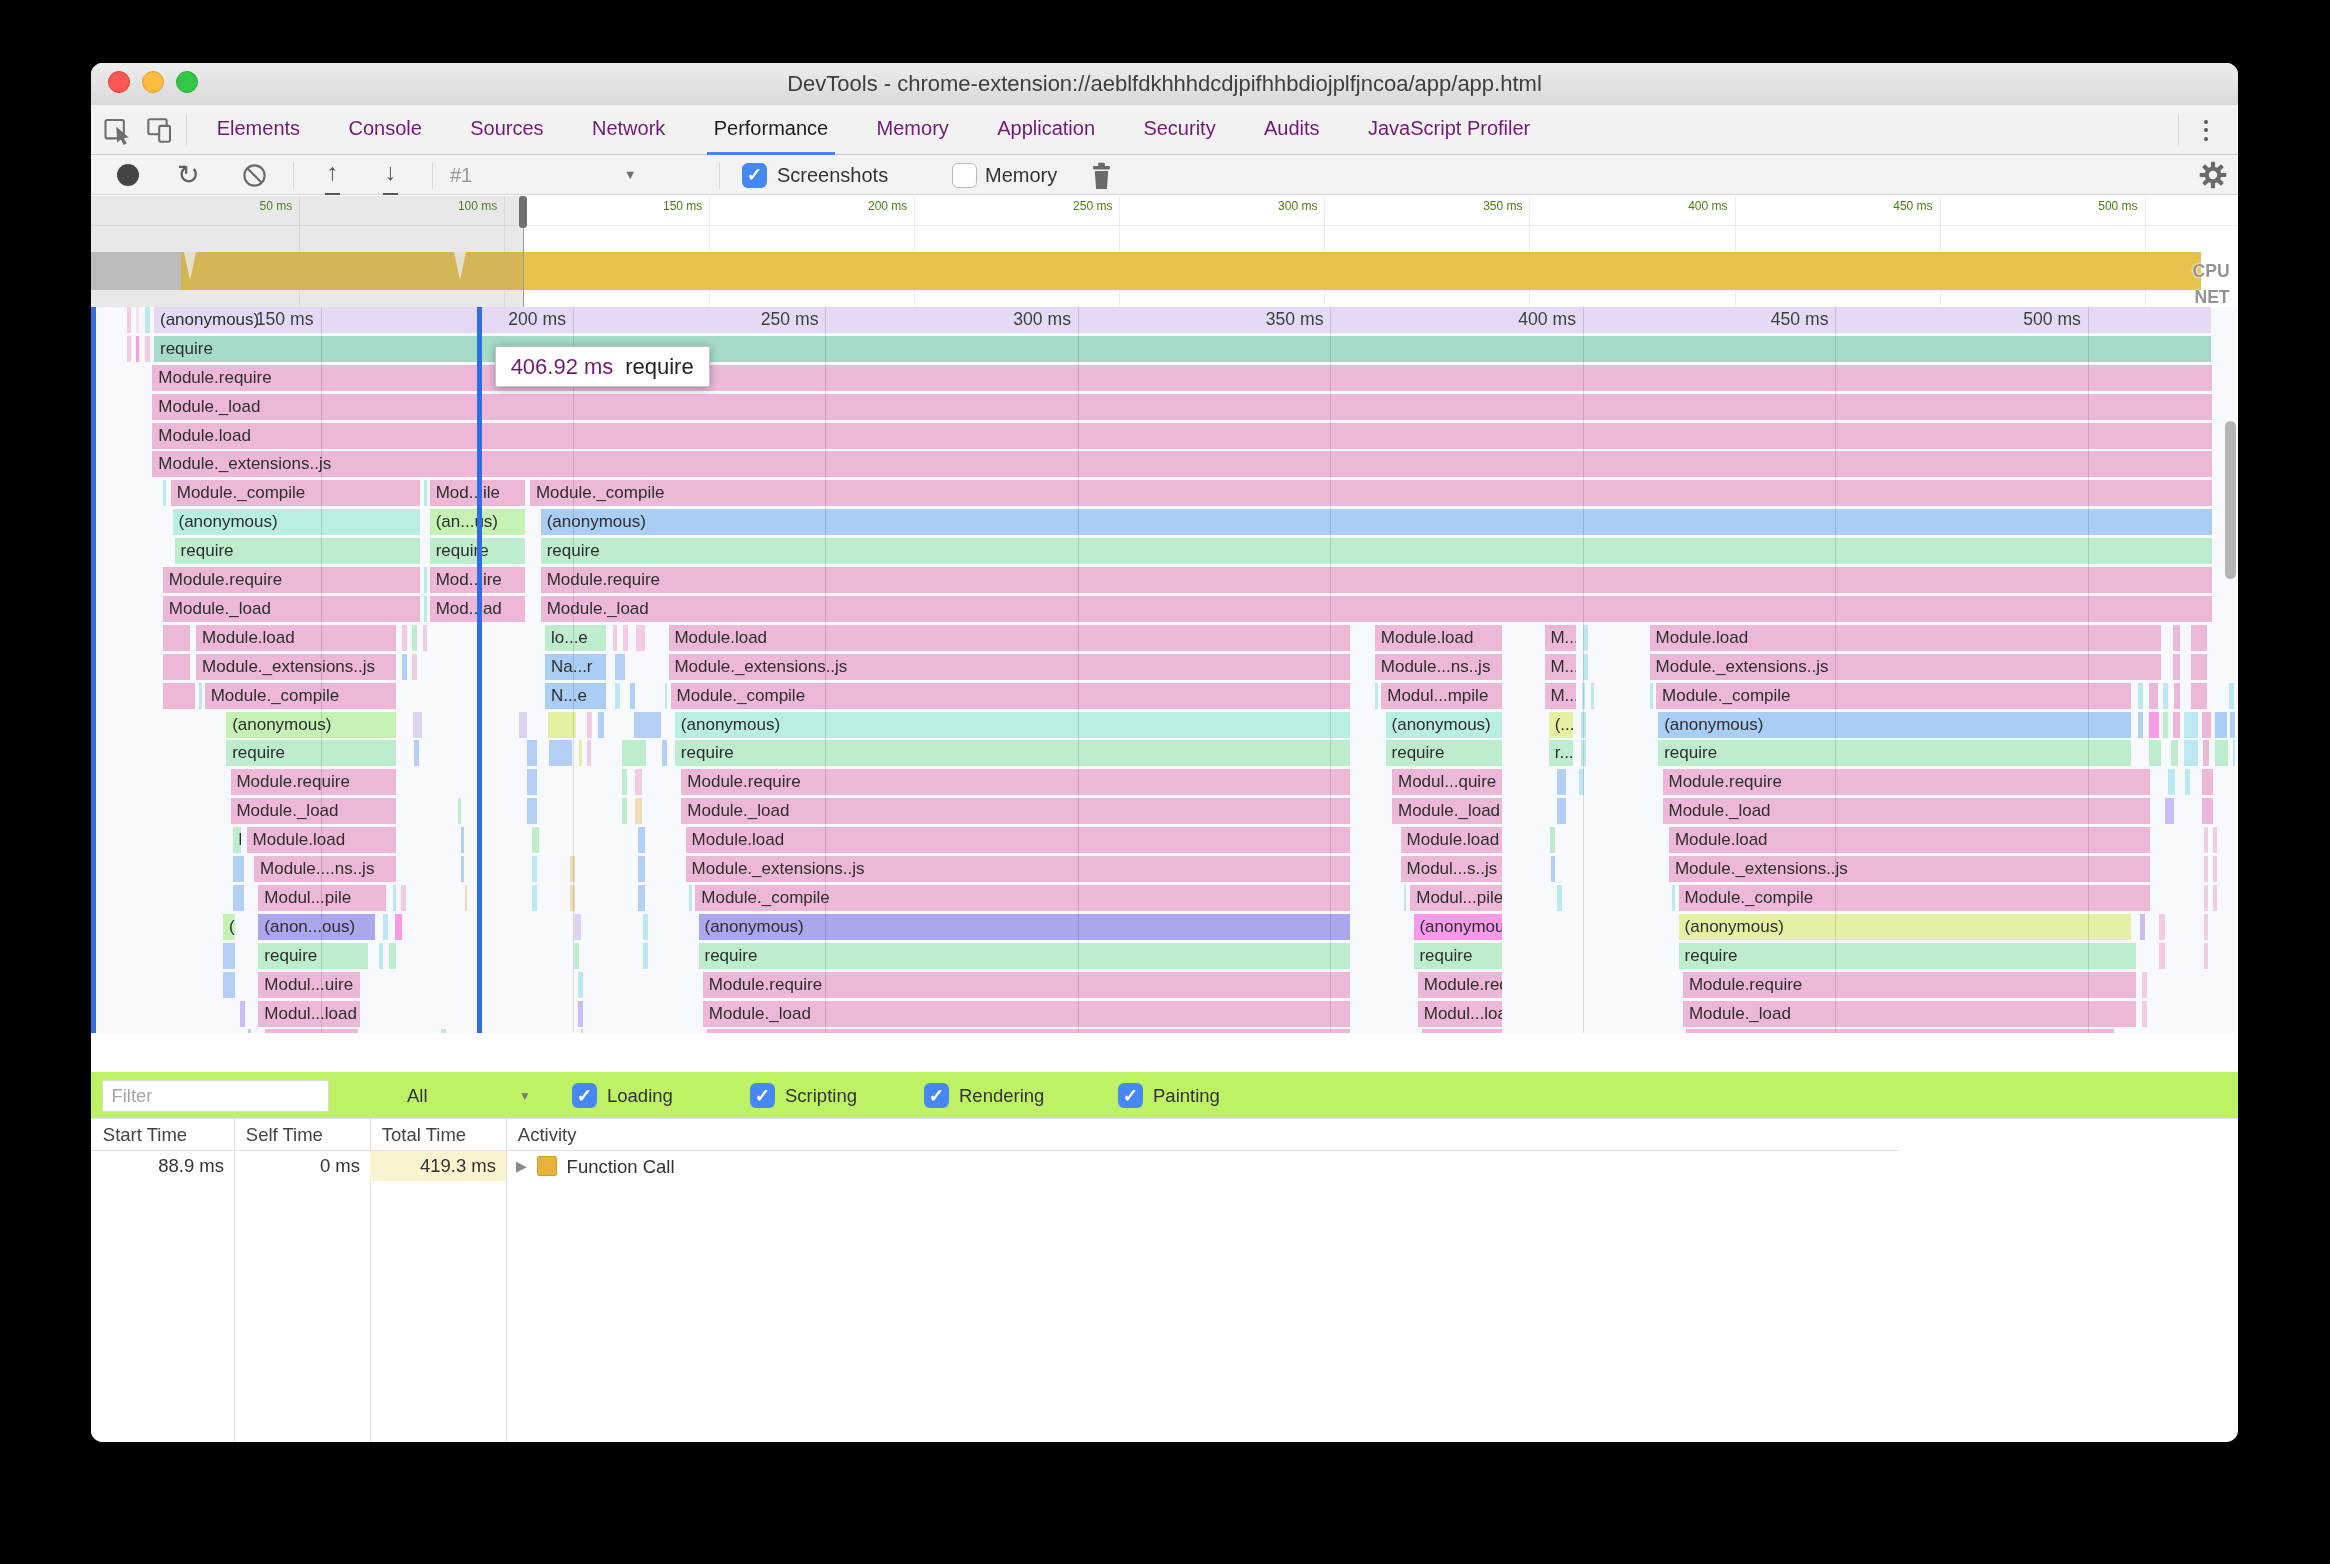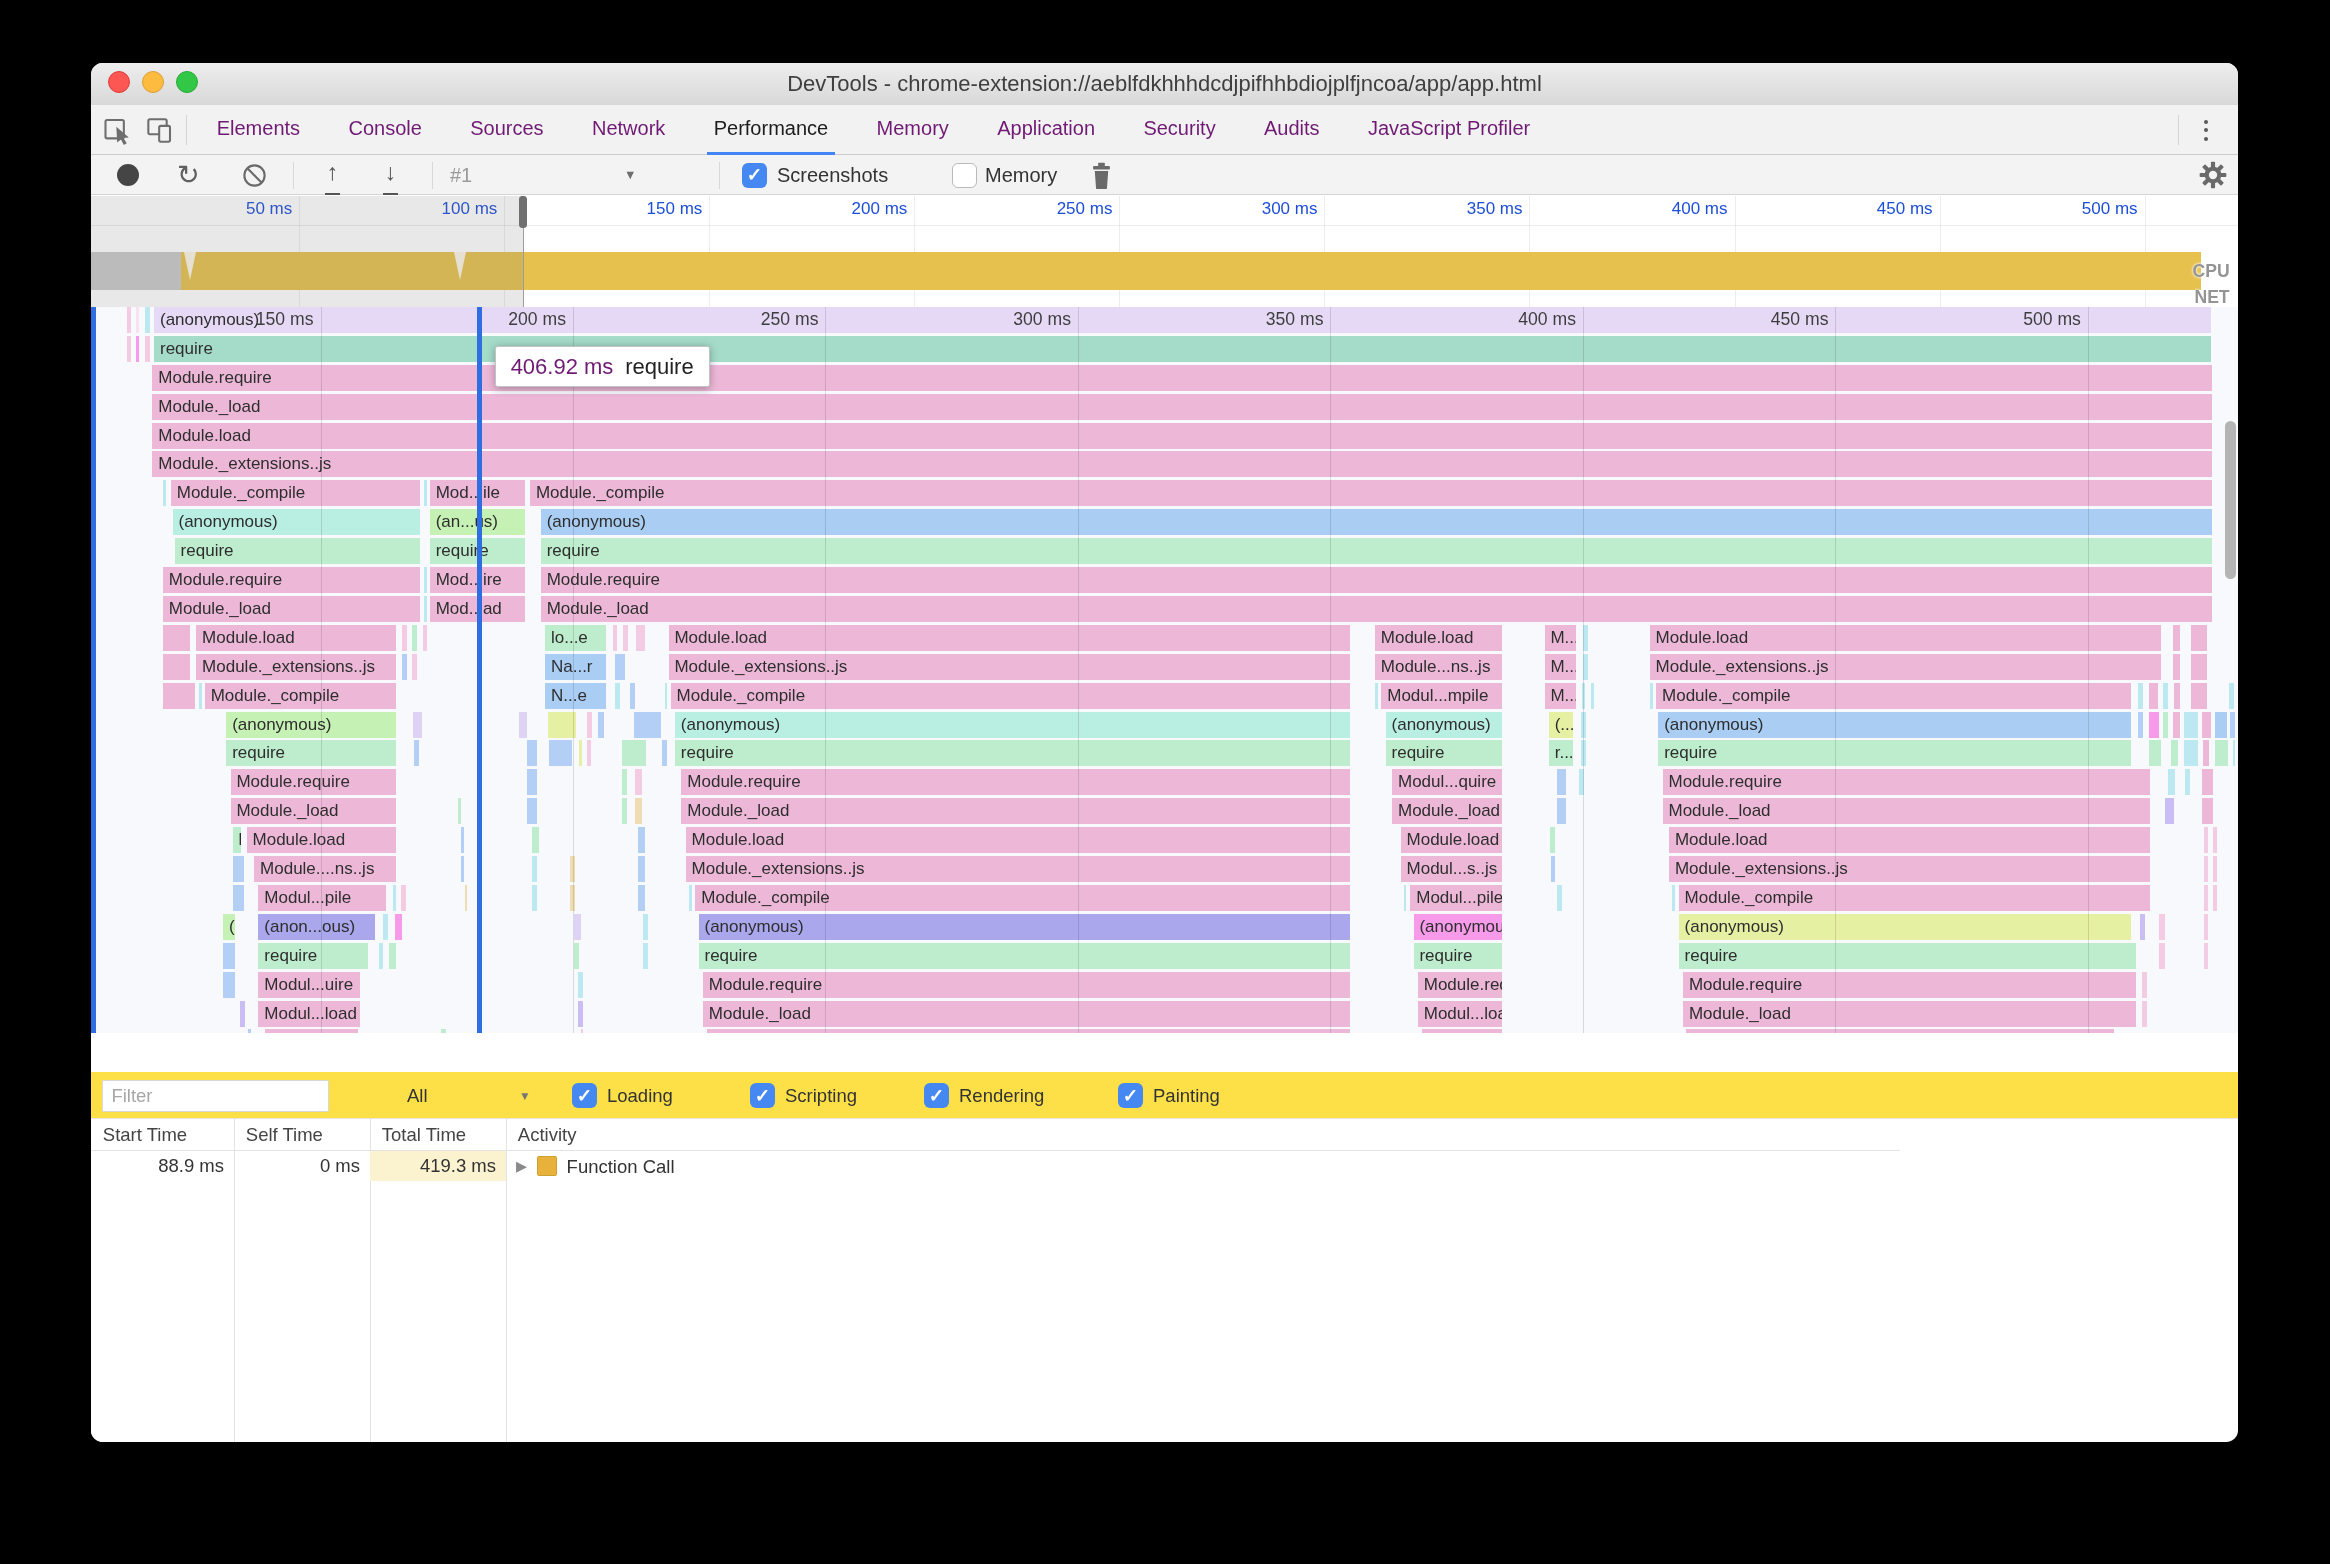--- a/index.html
+++ b/index.html
@@ -36,21 +36,21 @@
   .caret{font-size:12.6px;color:#6e6e6e;}
   .tb-sep{position:absolute;top:6.7px;width:0.8px;height:27px;background:#d8d8d8;}
   .cbox{width:25px;height:25px;border-radius:5.9px;background:#4688f1;color:#fff;font-size:18.5px;font-weight:bold;display:flex;align-items:center;justify-content:center;}
   .cbox.unchecked{background:#fff;border:1.7px solid #b9b9b9;color:transparent;}
   .tb-label{font-size:20px;color:#333;margin-left:10px;}
 
   
   .overview{position:absolute;left:0;top:133px;width:100%;height:112px;background:#fff;border-bottom:0.8px solid #d8d8d8;box-sizing:border-box;}
   .ov-ruler{position:absolute;left:0;top:0;width:100%;height:29px;border-bottom:0.8px solid #ececec;}
   .ov-tick-line{position:absolute;top:0;width:0.8px;height:112px;background:rgba(0,0,0,0.07);}
-  .ov-tick-label{position:absolute;top:3.4px;width:126px;text-align:right;font-size:17px;color:#1d4ed8;}
+  .ov-tick-label{position:absolute;top:3.4px;width:126px;text-align:right;font-size:12px;color:#4d7c0f;}
   .cpu-band{position:absolute;top:56px;height:38px;background:#e7c14e;}
   .cpu-grey{position:absolute;top:56px;height:38px;background:#c9c9c9;}
   .cpu-notch{position:absolute;top:56px;width:0;height:0;border-left:6.7px solid transparent;border-right:6.7px solid transparent;border-top:28.6px solid #fff;opacity:.85;}
   .ov-veil{position:absolute;left:0;top:0;height:112px;background:rgba(125,125,125,0.18);}
   .ov-veil-line{position:absolute;top:0;width:0.8px;height:112px;background:#9e9e9e;}
   .ov-handle{position:absolute;top:0;width:7.6px;height:32px;background:#707070;border-radius:3.4px;}
   .ov-side-label{position:absolute;right:8.4px;font-size:17.6px;font-weight:bold;color:#949494;text-shadow:0 0 3.4px #fff,0 0 1.7px #fff;}
 
   
   .flame{position:absolute;left:0;top:244px;width:100%;height:726px;background:#f7f9fc;overflow:hidden;}
@@ -62,21 +62,21 @@
   .marker{position:absolute;top:0;width:5px;height:726px;background:#2f6ee0;z-index:5;}
   .tooltip{position:absolute;left:18.8%;top:39px;height:39px;background:#fff;border:0.8px solid #c3c3c3;border-radius:2.5px;box-shadow:0 1.7px 8.4px rgba(0,0,0,0.3);display:flex;align-items:center;gap:11.8px;padding:0 15px;z-index:6;}
   .tooltip .t-time{font-size:22px;color:#701a75;}
   .tooltip .t-name{font-size:22px;color:#222;}
   .scroll-thumb{position:absolute;right:2.5px;top:114px;width:11px;height:158px;background:#b4b4b4;border-radius:5.9px;z-index:7;}
 
   
   .panel-tabs{position:absolute;left:0;top:970px;width:100%;height:39px;background:#f3f3f3;border-top:0.8px solid #cfcfcf;border-bottom:0.8px solid #e0e0e0;box-sizing:border-box;display:flex;align-items:stretch;gap:32px;padding-left:23px;}
   .p-tab{display:flex;align-items:center;font-size:19.3px;color:#4a4a4a;padding:0 8.4px;border-bottom:3.4px solid transparent;box-sizing:border-box;}
   .p-tab.active{color:#202020;border-bottom:3.4px solid #4285f4;}
-  .filter-row{position:absolute;left:0;top:1009px;width:100%;height:47px;background:#fde047;border-bottom:0.8px solid #e5e5e5;box-sizing:border-box;}
+  .filter-row{position:absolute;left:0;top:1009px;width:100%;height:47px;background:#bef264;border-bottom:0.8px solid #e5e5e5;box-sizing:border-box;}
   .filter-input{position:absolute;left:11px;top:8.4px;width:208px;height:30px;border:0.8px solid #d8d8d8;border-radius:1.7px;font-size:18.5px;padding:0 8.4px;color:#333;font-family:"Liberation Sans",sans-serif;}
   .filter-input::placeholder{color:#a7a7a7;}
   .all-dd{position:absolute;left:316px;top:0;height:47px;display:flex;align-items:center;font-size:18.5px;color:#333;}
   .all-caret{position:absolute;left:428px;top:0;height:47px;display:flex;align-items:center;font-size:11.8px;color:#777;}
   .f-check{position:absolute;top:0;height:47px;display:flex;align-items:center;gap:10px;font-size:18.5px;color:#333;}
   .f-check .cbox{width:25px;height:25px;}
   .bottom-grid{position:absolute;left:0;top:1056px;width:1809px;height:323px;background:#fff;}
   .col-sep{position:absolute;top:0;width:0.8px;height:323px;background:#e3e3e3;}
   .grid-header{position:absolute;left:0;top:0;width:100%;height:32px;border-bottom:0.8px solid #e3e3e3;box-sizing:border-box;display:flex;font-size:18.5px;color:#444;}
   .gh-cell{line-height:31px;padding-left:11.8px;box-sizing:border-box;}

